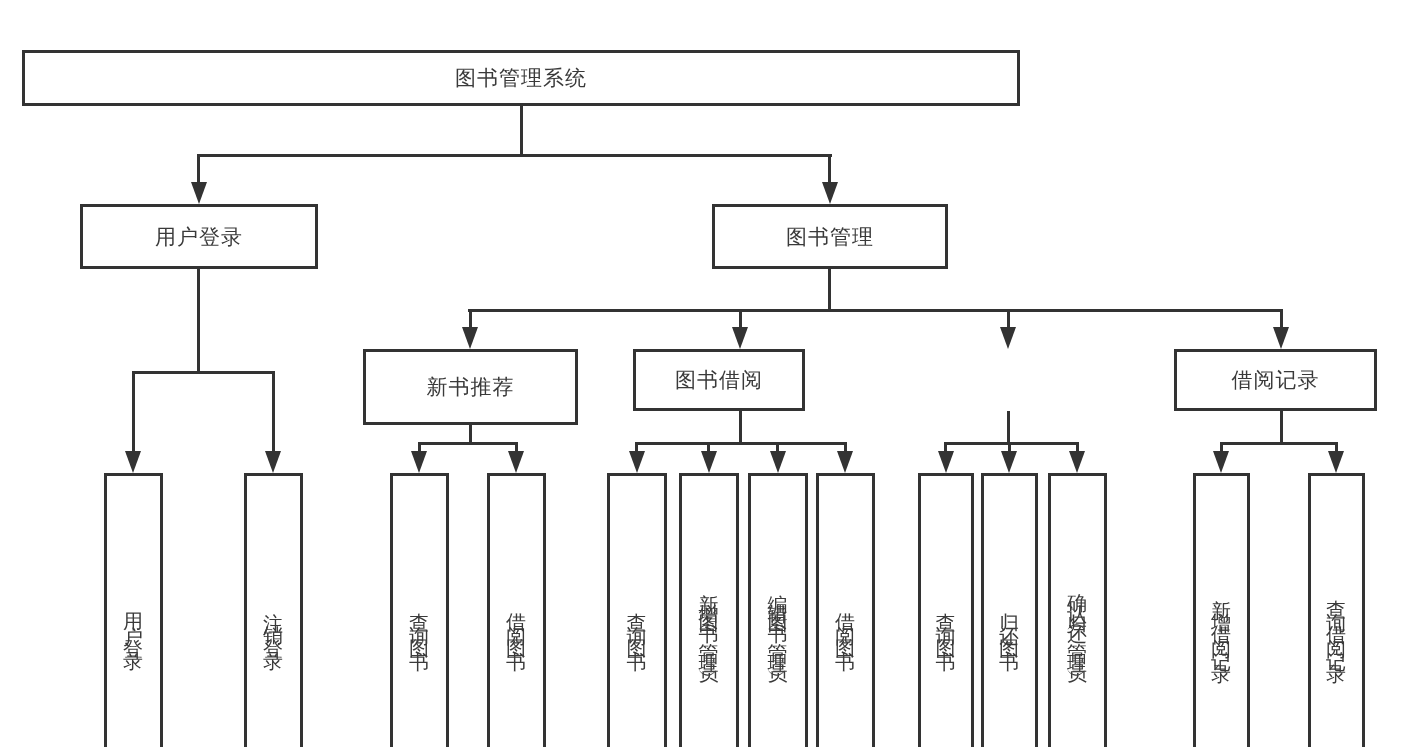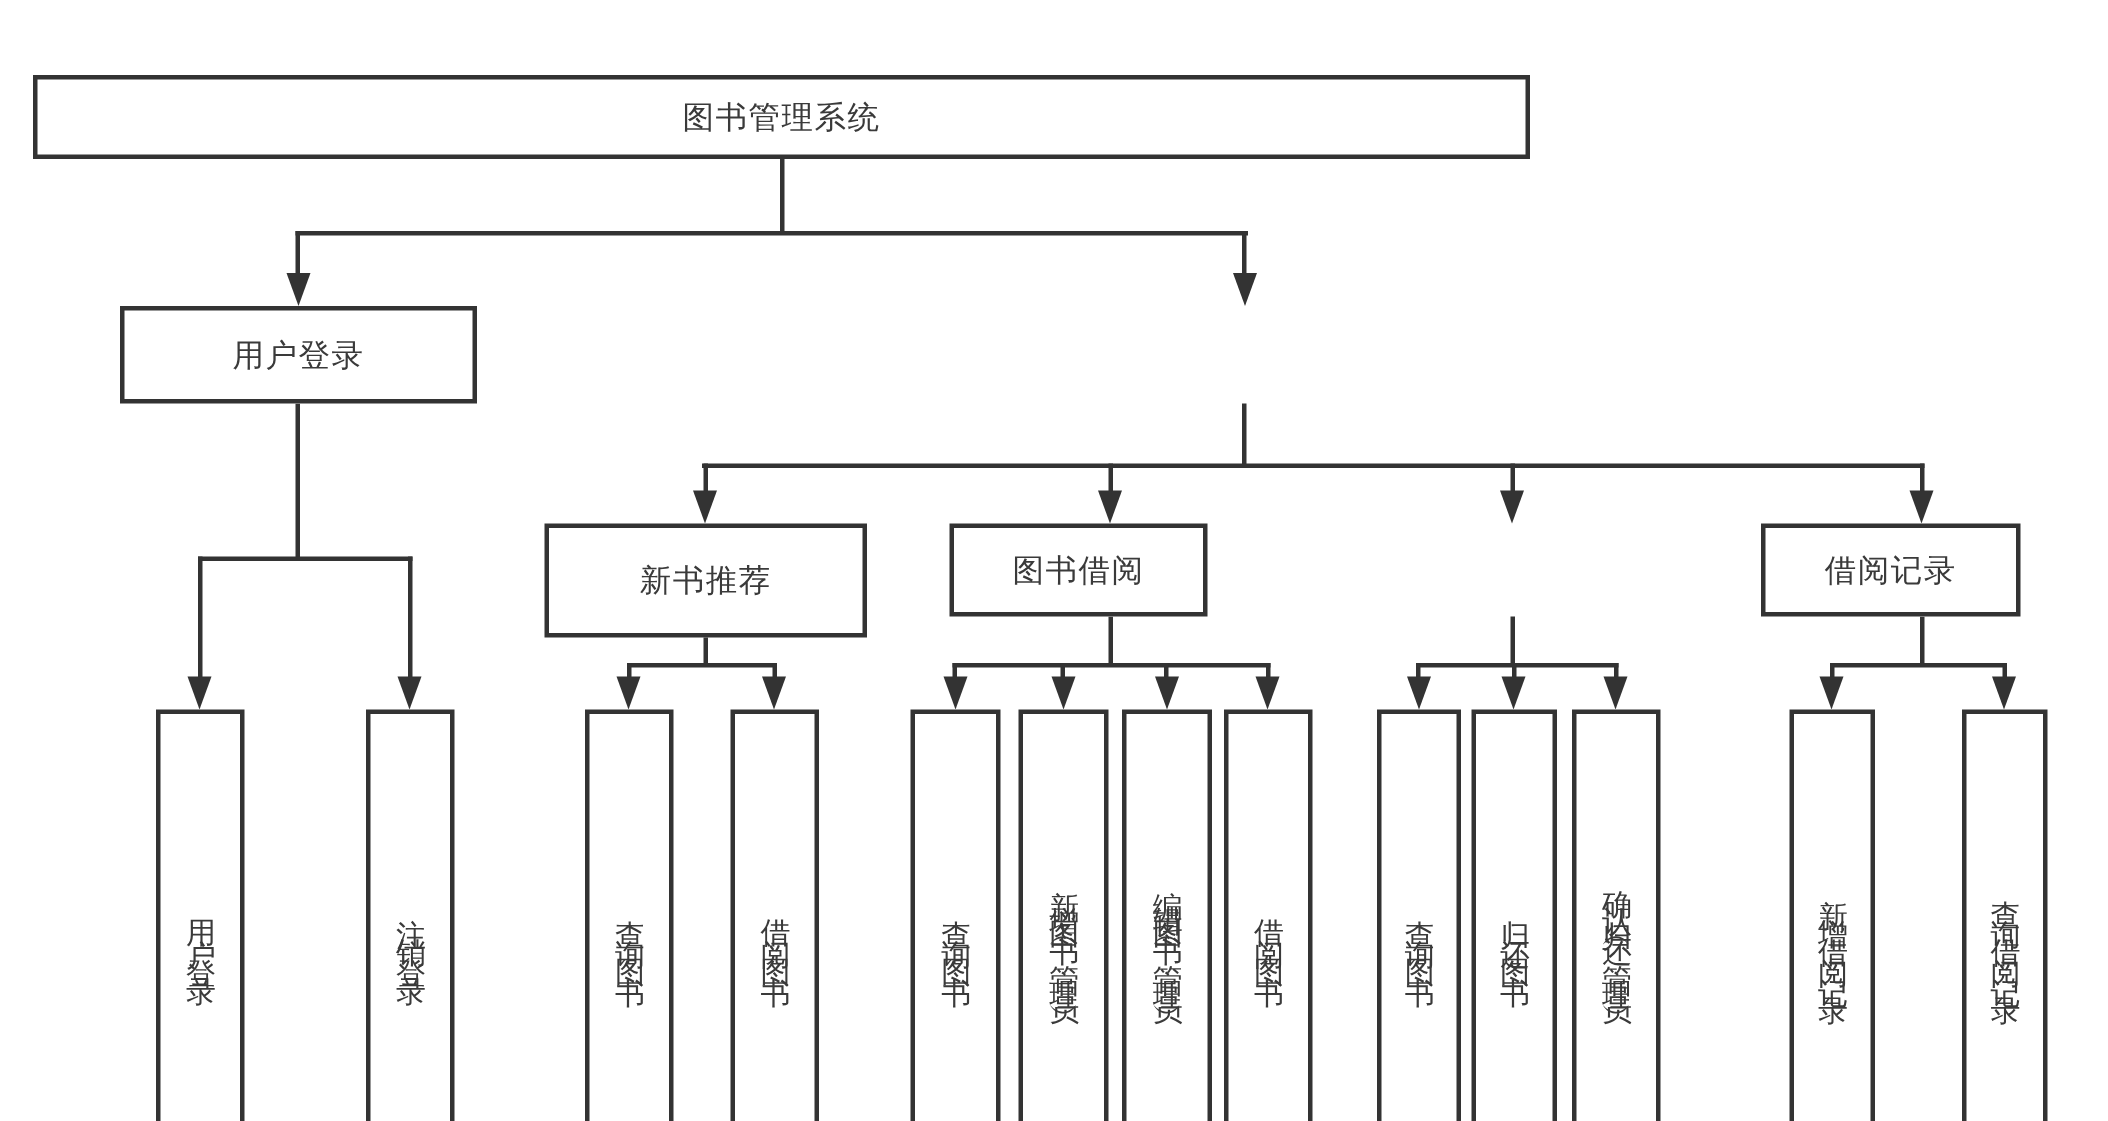--- a/index.html
+++ b/index.html
@@ -75,20 +75,23 @@
   <div class="vl" style="left:520px;top:70px;height:50px"></div>
   <div class="hl" style="left:197px;top:118px;width:635px"></div>
   <div class="vl" style="left:197px;top:118px;height:30px"></div>
   <div class="arrow" style="left:191px;top:146px"></div>
   <div class="vl" style="left:828px;top:118px;height:30px"></div>
   <div class="arrow" style="left:822px;top:146px"></div>
 
   <div class="hbox" style="left:80px;top:168px;width:238px;height:65px">
     <span>用户登录</span>
   </div>
+  <div class="hbox" style="left:712px;top:168px;width:236px;height:65px">
+    <span>图书管理</span>
+  </div>
 
   <div class="vl" style="left:197px;top:233px;height:104px"></div>
   <div class="hl" style="left:132px;top:335px;width:143px"></div>
   <div class="vl" style="left:132px;top:335px;height:82px"></div>
   <div class="arrow" style="left:125px;top:415px"></div>
   <div class="vl" style="left:272px;top:335px;height:82px"></div>
   <div class="arrow" style="left:265px;top:415px"></div>
 
   <div class="vl" style="left:828px;top:233px;height:42px"></div>
   <div class="hl" style="left:468px;top:273px;width:815px"></div>
@@ -100,21 +103,21 @@
   <div class="arrow" style="left:1000px;top:291px"></div>
   <div class="vl" style="left:1280px;top:273px;height:20px"></div>
   <div class="arrow" style="left:1273px;top:291px"></div>
 
   <div class="hbox" style="left:363px;top:313px;width:215px;height:76px">
     <span>新书推荐</span>
   </div>
   <div class="hbox" style="left:633px;top:313px;width:172px;height:62px">
     <span>图书借阅</span>
   </div>
-  <div class="hbox" style="left:1174px;top:313px;width:173px;height:62px">
+  <div class="hbox" style="left:1174px;top:313px;width:203px;height:62px">
     <span>借阅记录</span>
   </div>
 
   <div class="vl" style="left:469px;top:375px;height:33px"></div>
   <div class="hl" style="left:418px;top:406px;width:100px"></div>
   <div class="vl" style="left:418px;top:406px;height:12px"></div>
   <div class="arrow" style="left:411px;top:415px"></div>
   <div class="vl" style="left:515px;top:406px;height:12px"></div>
   <div class="arrow" style="left:508px;top:415px"></div>
 

